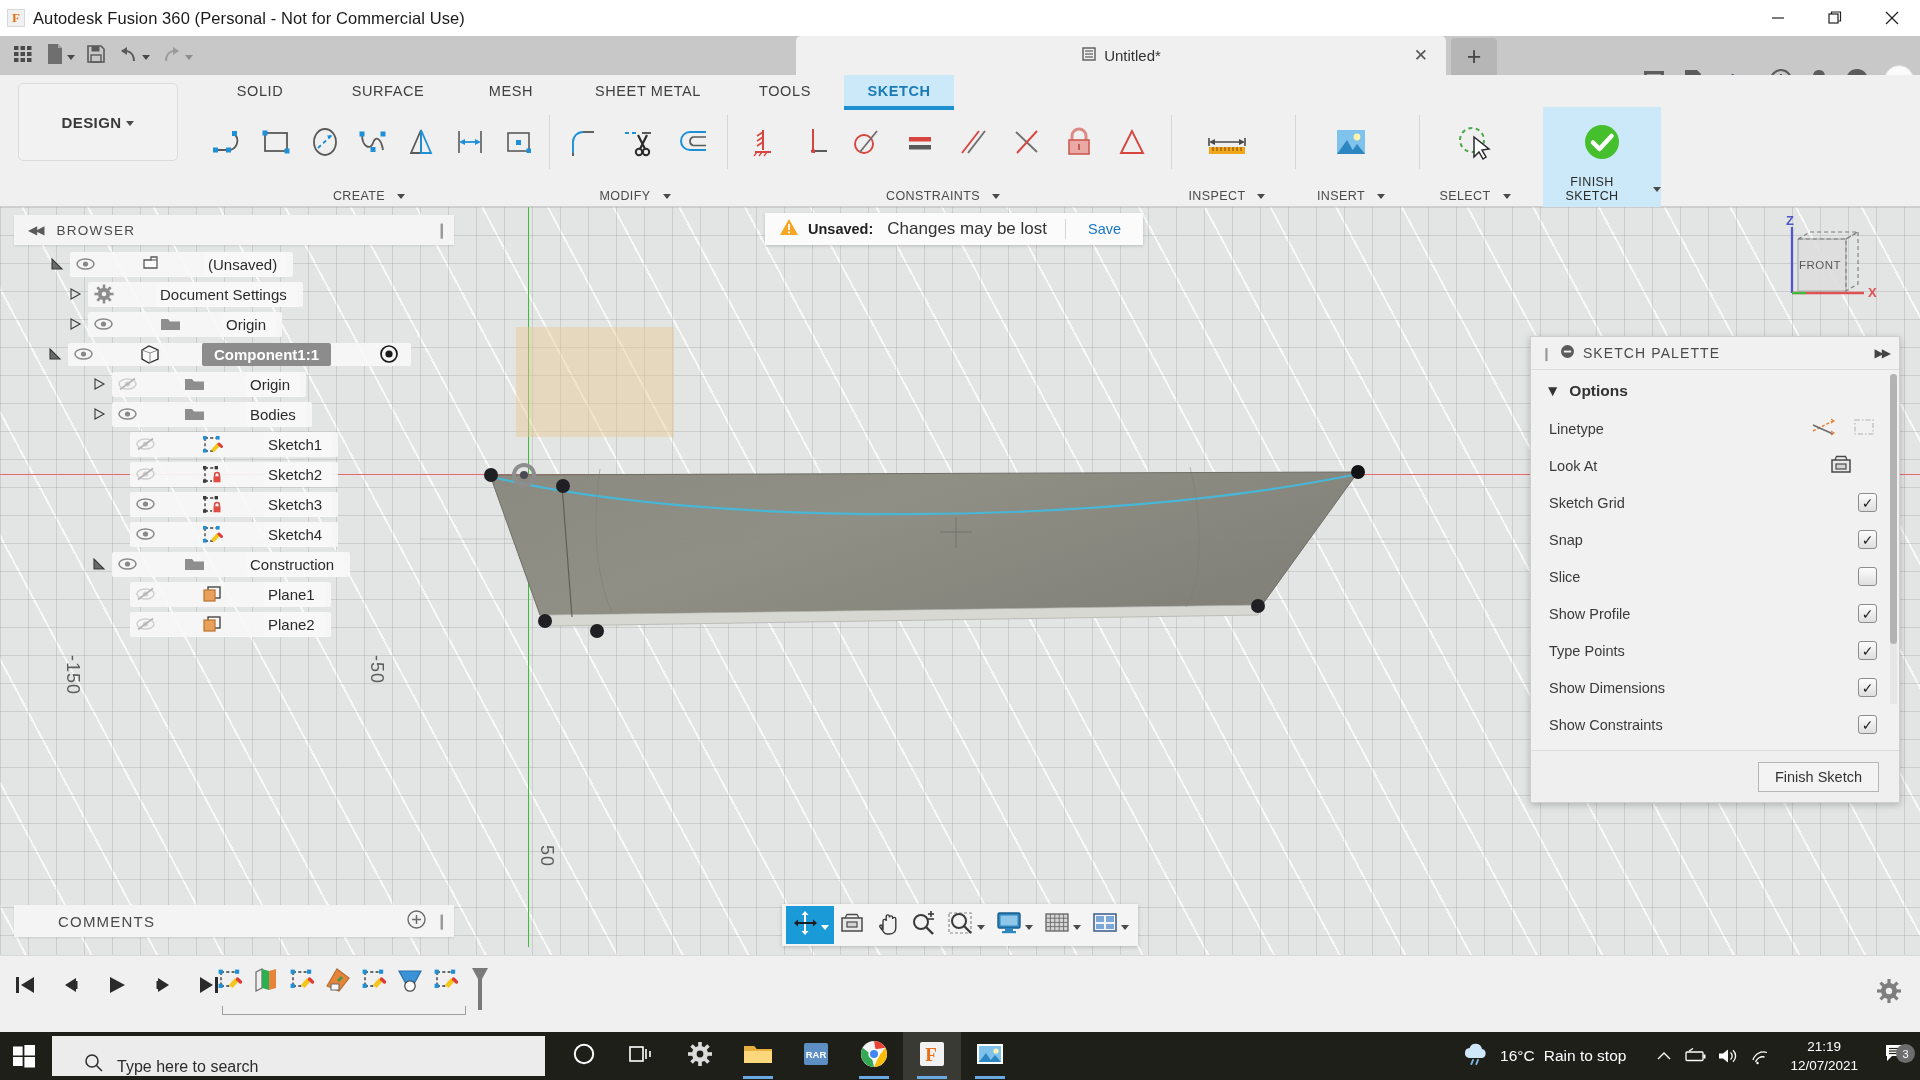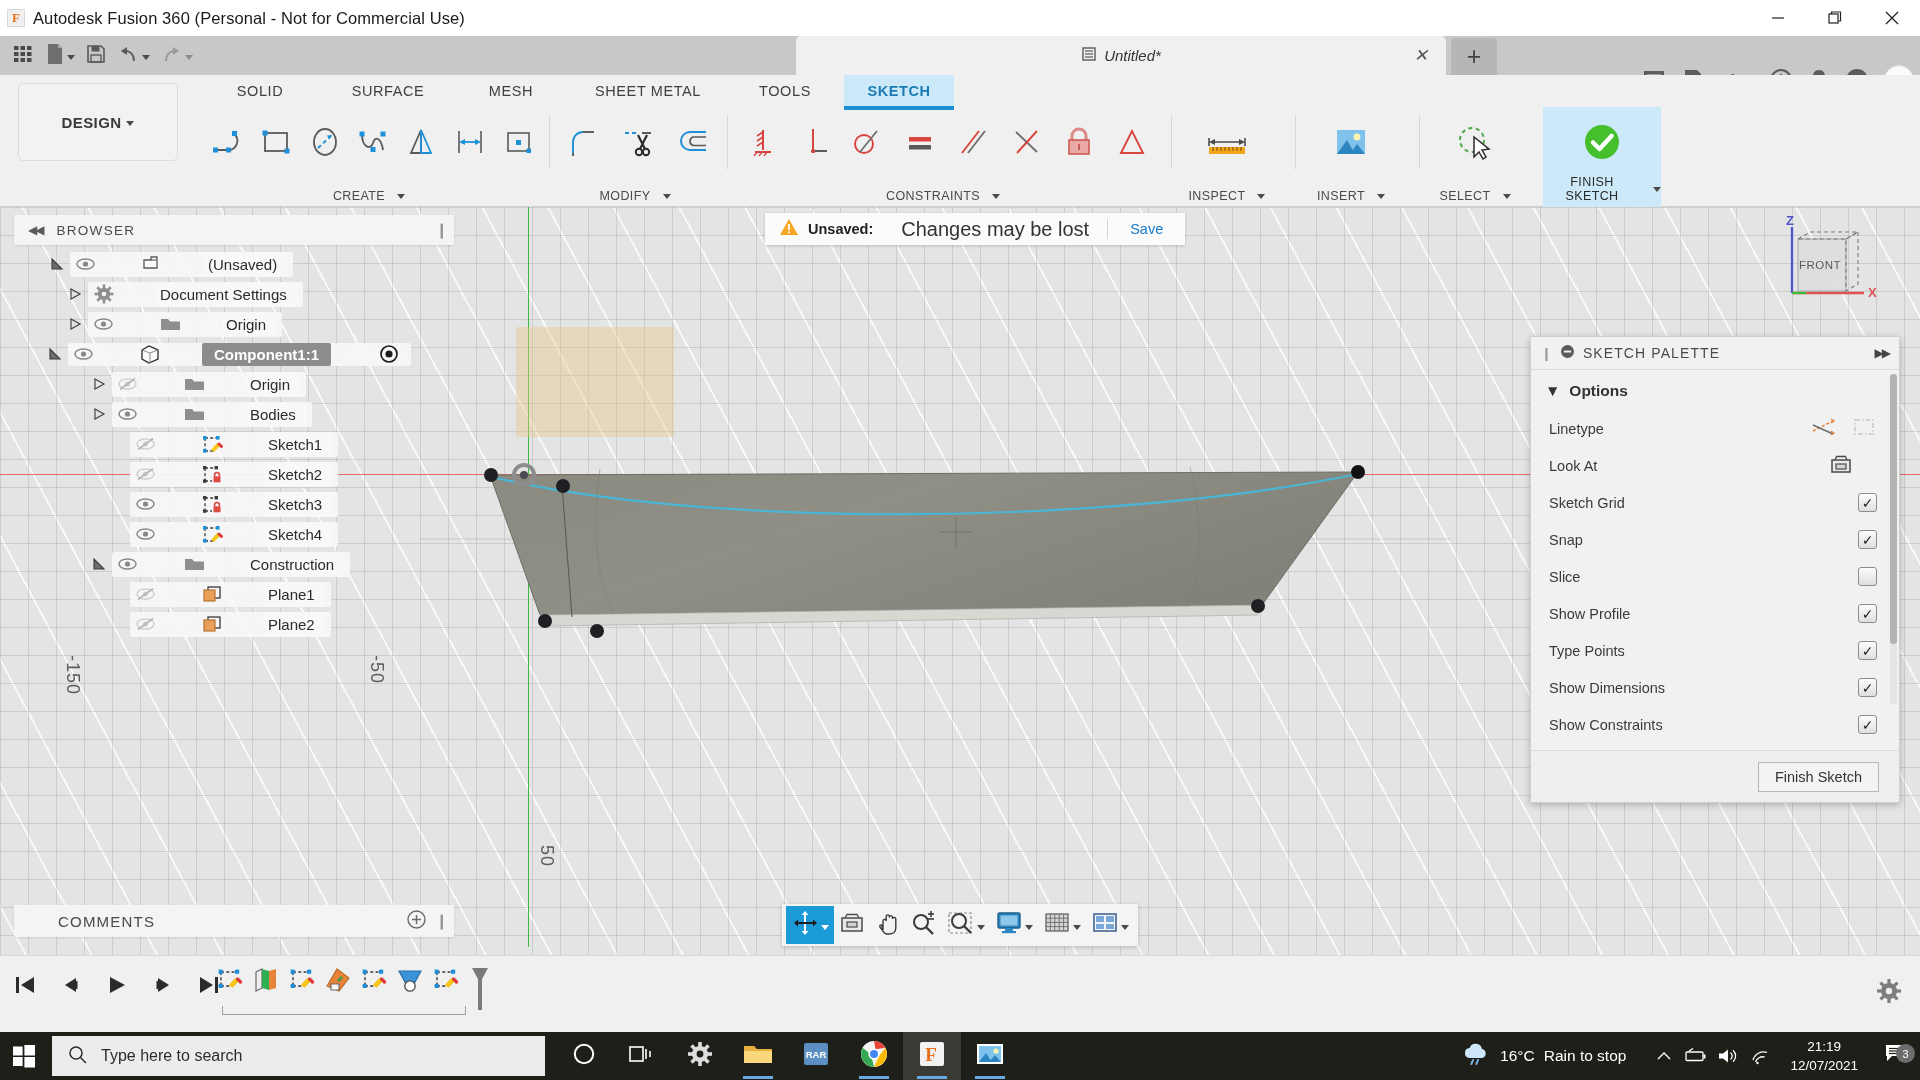--- a/index.html
+++ b/index.html
@@ -54,21 +54,21 @@
     margin-top: 4px;
   }
   .doc-tab-area {
     position: absolute; left: 196px; top: 0; right: 0; height: 39px;
     background: #c8c8c8;
   }
   .doc-tab {
     position: absolute; left: 600px; top: 0; width: 650px; height: 39px;
     background: #f0f0f0;
     border-radius: 5px 5px 0 0;
-    display: flex; align-items: center; justify-content: center; gap: 7px; font-style: italic;
+    display: flex; align-items: center; justify-content: center; gap: 7px;
   }
   .doc-tab .tab-title { font-size: 15px; color: #333; }
   .doc-tab .tab-close {
     position: absolute; right: 18px; top: 9px;
     font-size: 17px; color: #555; cursor: pointer;
   }
   .tab-plus {
     position: absolute; left: 1255px; top: 2px;
     width: 46px; height: 37px; background: #b6b6b6;
     border-radius: 4px 4px 0 0;
@@ -168,21 +168,21 @@
 
   
   .unsaved-bar {
     position: absolute; left: 765px; top: 213px;
     height: 32px; background: #fbfbfb;
     display: flex; align-items: center;
     box-shadow: 0 1px 3px rgba(0,0,0,0.18);
   }
   .unsaved-bar .warn-ico { margin: 0 9px 0 14px; }
   .unsaved-bar .uns-label { font-size: 14.5px; color: #222; font-weight: 700; }
-  .unsaved-bar .uns-msg { font-size: 20px; color: #333; margin-left: 28px; margin-right: 18px; }
+  .unsaved-bar .uns-msg { font-size: 17px; color: #333; margin-left: 14px; margin-right: 18px; }
   .unsaved-bar .divider { width: 1px; height: 20px; background: #d5d5d5; }
   .unsaved-bar .save-link { font-size: 14.5px; color: #1878c8; margin: 0 22px; cursor: pointer; }
 
   
   .browser {
     position: absolute; left: 14px; top: 215px; width: 440px;
   }
   .browser-header {
     height: 30px; background: #f4f4f4;
     display: flex; align-items: center; gap: 14px; padding-left: 14px;
@@ -302,21 +302,21 @@
 
   
   .taskbar {
     position: absolute; left: 0; top: 1032px; width: 1920px; height: 48px;
     background: #1f1f1a;
     display: flex; align-items: center;
   }
   .start-btn { width: 48px; height: 48px; display: flex; align-items: center; justify-content: center; cursor: pointer; }
   .tb-search {
     width: 493px; height: 40px; background: #ececec; margin-left: 4px;
-    display: flex; align-items: center; gap: 14px; padding-left: 16px; cursor: text;
+    display: flex; align-items: flex-end; gap: 14px; padding-left: 32px; cursor: text;
   }
   .tb-search .ph { font-size: 16px; color: #2c2c2c; }
   .tb-icons { display: flex; align-items: center; gap: 0; margin-left: 10px; }
   .tb-ico {
     width: 58px; height: 48px; display: flex; align-items: center; justify-content: center;
     position: relative; cursor: pointer;
   }
   .tb-ico.running::after {
     content:''; position:absolute; bottom:1px; left:14px; width:30px; height:3px; background:#6aa9e0;
   }

